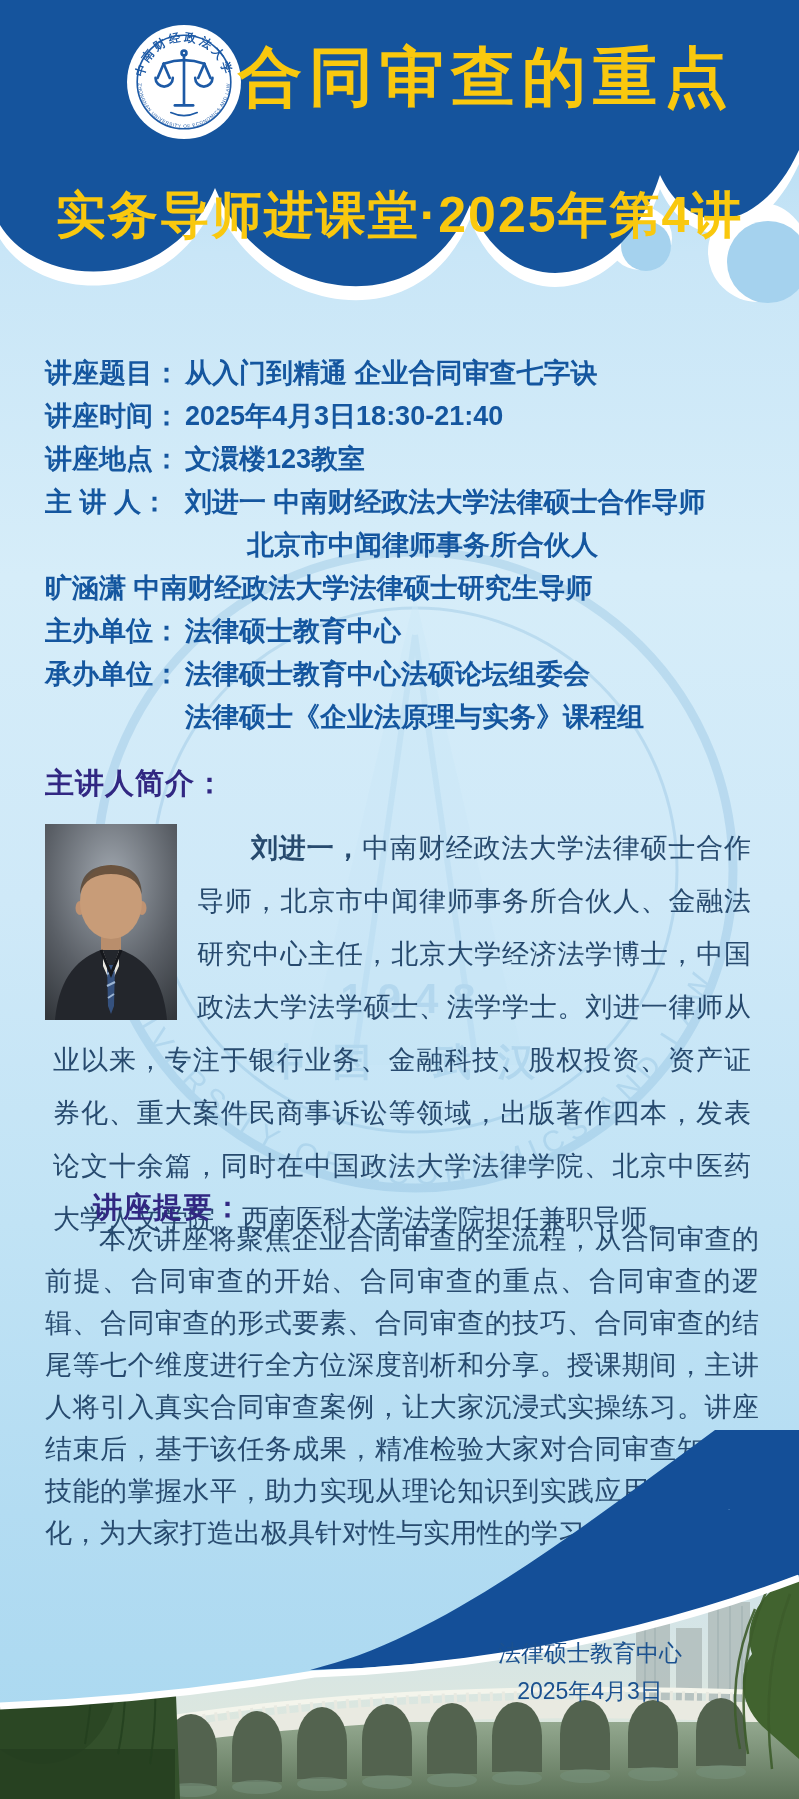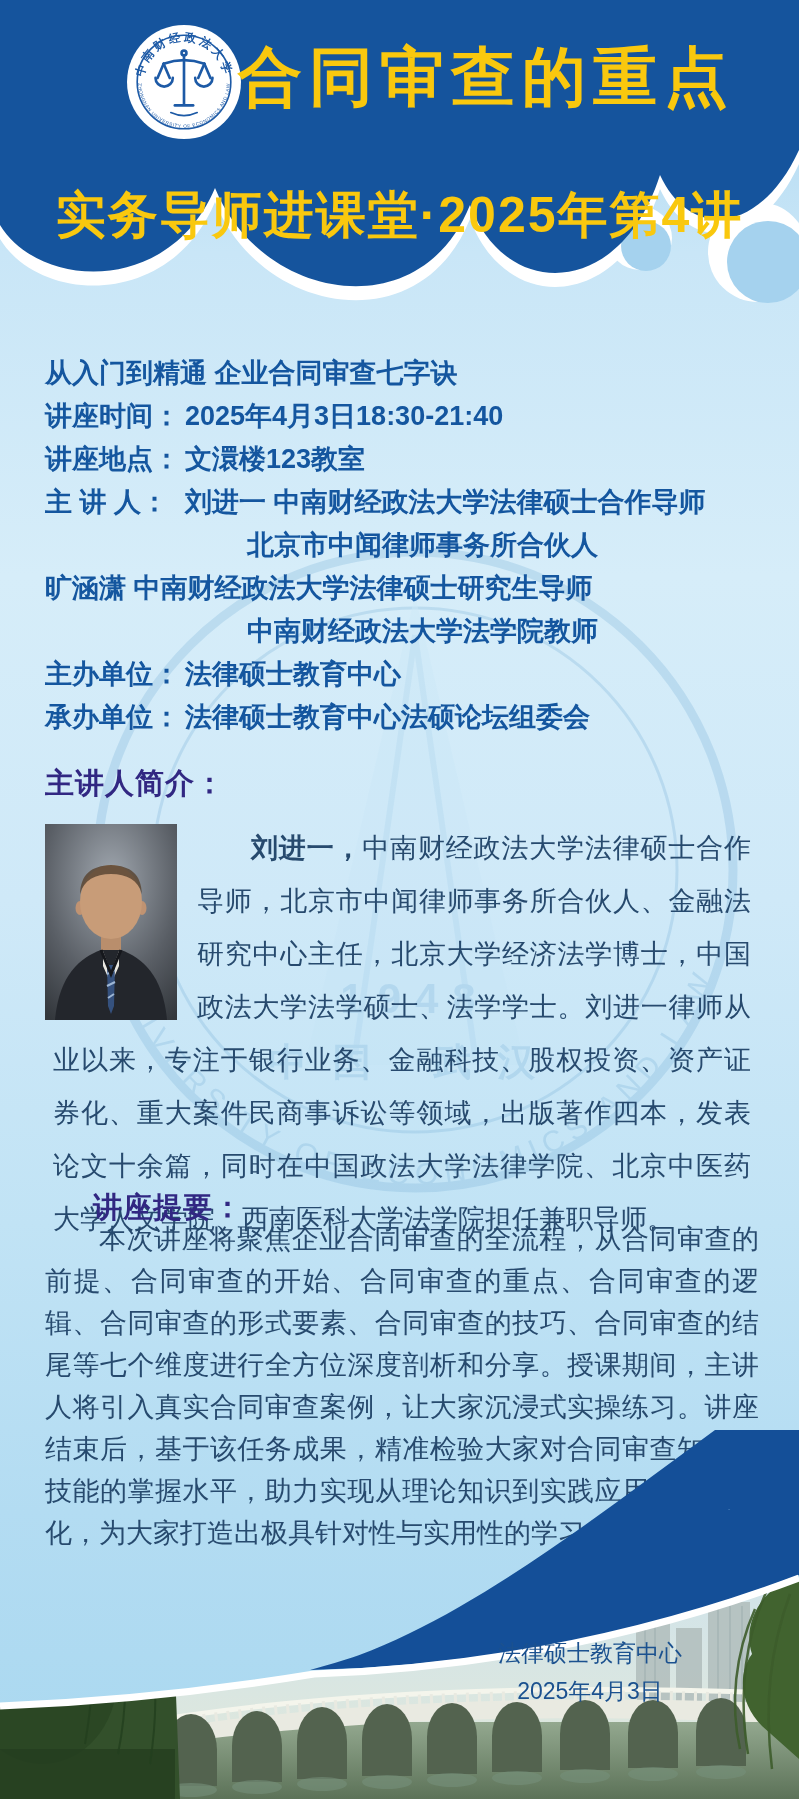--- a/index.html
+++ b/index.html
@@ -100,20 +100,21 @@
           <path id="wmArc" d="M65,450 A318,318 0 0 0 655,450"></path>
         </defs>
       <text font-size="30" letter-spacing="7" fill="#79b1d8" text-anchor="middle">
         <textPath href="#wmArc" startOffset="50%">UNIVERSITY OF ECONOMICS AND LAW</textPath>
       </text>
     </g>
   </svg>
 
   <div class="details">
     <div class="detail-row">
+      <span class="dl">讲座题目：</span>
       <span class="dv">从入门到精通 企业合同审查七字诀</span>
     </div>
     <div class="detail-row">
       <span class="dl">讲座时间：</span>
       <span class="dv">2025年4月3日18:30-21:40</span>
     </div>
     <div class="detail-row">
       <span class="dl">讲座地点：</span>
       <span class="dv">文澴楼123教室</span>
     </div>
@@ -122,33 +123,30 @@
       <span class="dv">刘进一 中南财经政法大学法律硕士合作导师</span>
     </div>
     <div class="detail-row">
       <span class="dl"></span>
       <span class="dv ind">北京市中闻律师事务所合伙人</span>
     </div>
     <div class="detail-row">
       <span class="dv">旷涵潇 中南财经政法大学法律硕士研究生导师</span>
     </div>
     <div class="detail-row">
-      <span class="dl"></span>
-      <span class="dv ind">中南财经政法大学法学院教师</span>
-    </div>
-    <div class="detail-row">
       <span class="dl">主办单位：</span>
       <span class="dv">法律硕士教育中心</span>
     </div>
     <div class="detail-row">
       <span class="dl">承办单位：</span>
       <span class="dv">法律硕士教育中心法硕论坛组委会</span>
     </div>
     <div class="detail-row">
       <span class="dl"></span>
+      <span class="dv">法律硕士《企业法原理与实务》课程组</span>
     </div>
   </div>
 
   <div id="intro-heading" class="section-heading">主讲人简介：</div>
 
   <div class="bio">
     <svg class="photo" viewBox="0 0 132 196">
       <defs>
         <radialGradient id="pg" cx="50%" cy="28%" r="85%">
           <stop offset="0%" stop-color="#a0a7af"></stop>

